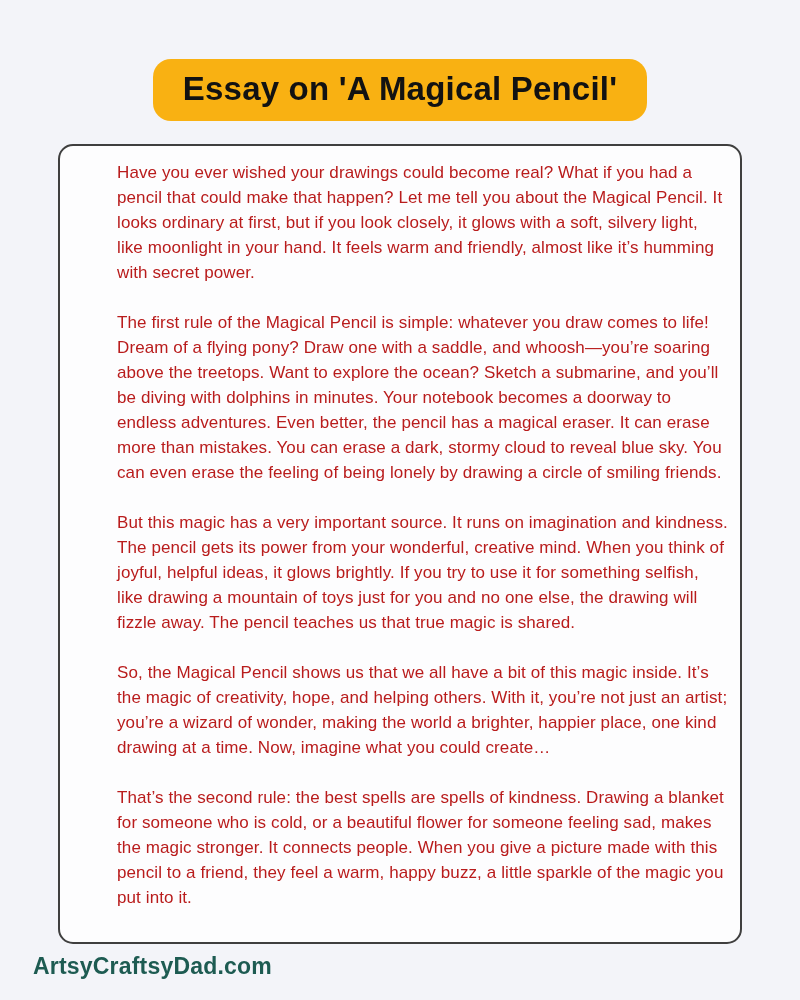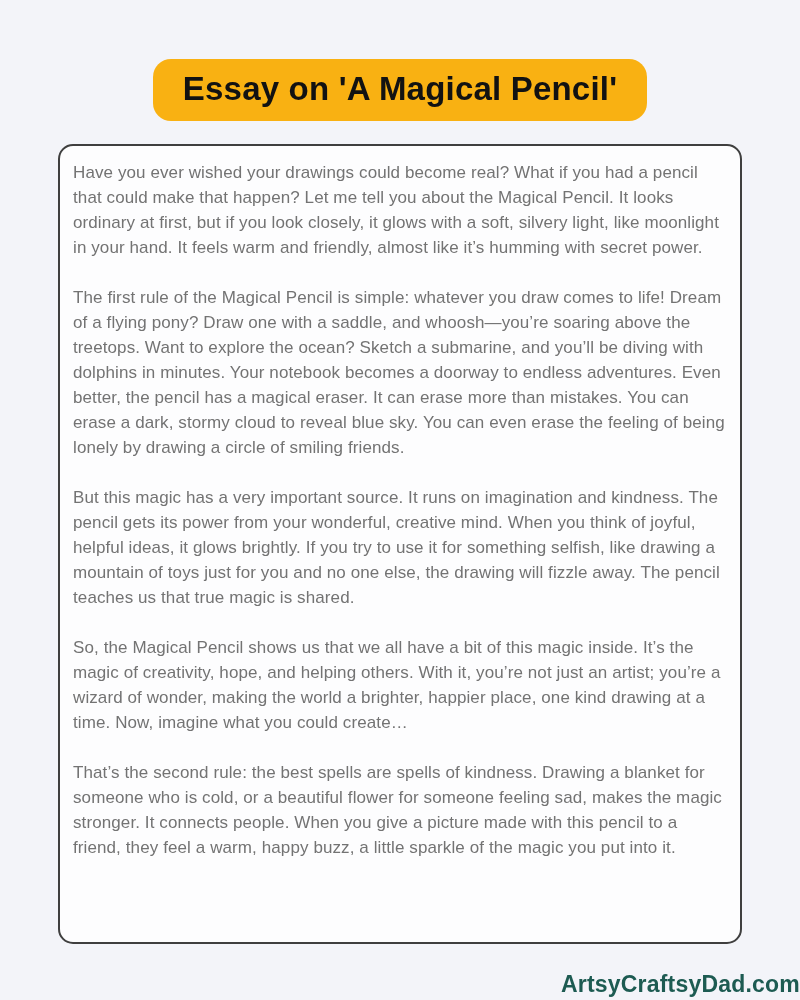--- a/index.html
+++ b/index.html
@@ -40,28 +40,29 @@
     min-height: 800px;
     background: #fdfdfe;
     border: 2px solid #3f3f3f;
     border-radius: 15px;
     padding: 14px 12px 12px 13px;
   }
   .para {
     font-size: 17px;
     line-height: 25px;
     font-weight: 400;
-    color: #737373;
+    color: #b91c1c;
     margin-bottom: 25px;
     letter-spacing: 0.1px;
+    margin-left: 44px;
   }
   .para:last-child { margin-bottom: 0; }
   .footer {
-    text-align: right;
-    margin-top: 27px;
+    text-align: left;
+    margin-top: 9px;
     padding-left: 33px;
   }
   .footer span {
     font-size: 23px;
     font-weight: 700;
     color: #1d5b52;
     letter-spacing: 0.2px;
   }
 </style>
 </head>

